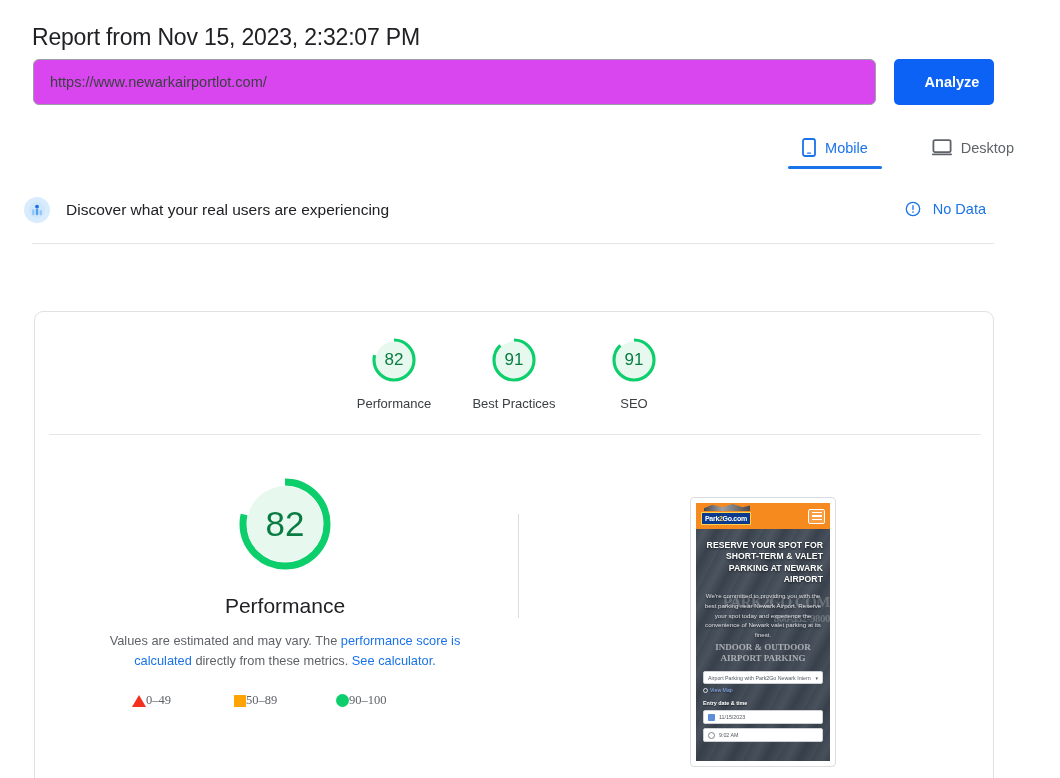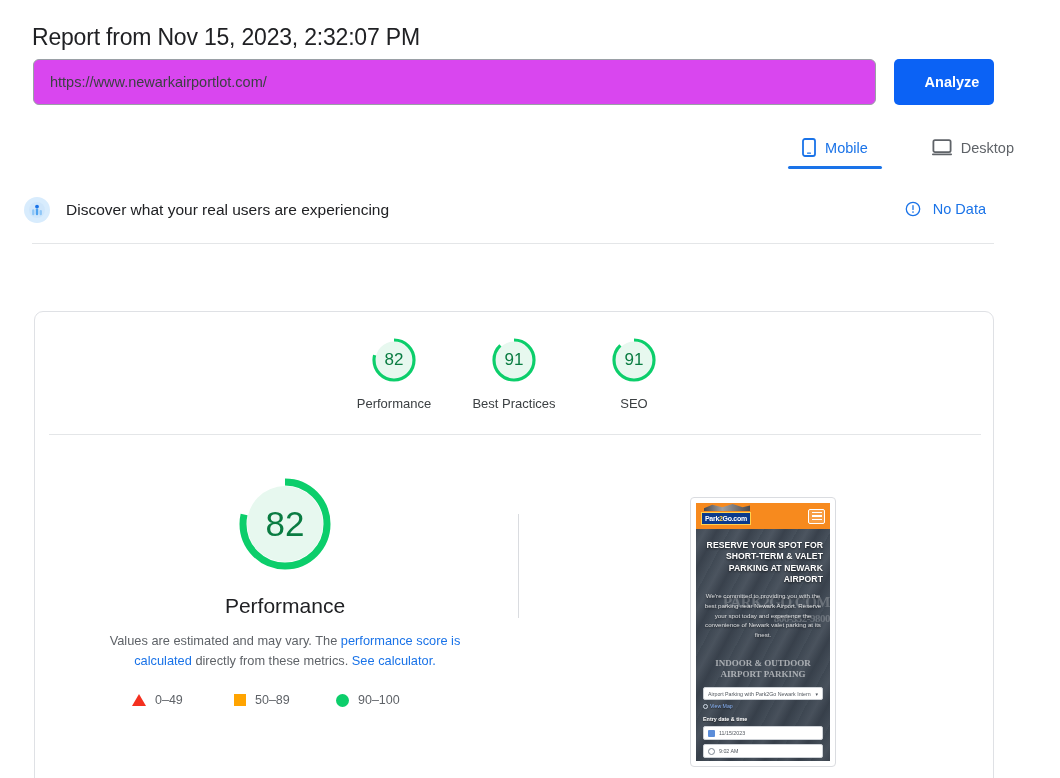--- a/index.html
+++ b/index.html
@@ -115,21 +115,21 @@
   .big-desc {
     margin-top: 13px; width: 400px; text-align: center;
     font-size: 12.8px; color: #5f6368; line-height: 1.58;
   }
   .big-desc a { color: #1a73e8; text-decoration: none; }
 
   .legend {
     margin-top: 22px; display: flex; align-items: center; gap: 0;
     font-size: 12.5px; color: #5f6368;
   }
-  .legend-item { display: flex; align-items: center; gap: 9px; width: 102px; }
+  .legend-item { display: flex; align-items: center; width: 102px; font-family: Liberation Serif, serif; }
   .tri { width: 0; height: 0; border-left: 7px solid transparent; border-right: 7px solid transparent; border-bottom: 12px solid #f4301f; }
   .sq { width: 12px; height: 12px; background: #ffa400; }
   .cir { width: 13px; height: 13px; border-radius: 50%; background: #0cce6b; }
 
   .vdiv { position: absolute; left: 483px; top: 62px; width: 1px; height: 104px; background: #dadce0; }
 
   
   .phone {
     position: absolute; left: 655px; top: 45px;
     width: 146px; height: 270px;
@@ -175,21 +175,21 @@
     position: relative; text-align: right; color: #fff; font-weight: 700;
     font-size: 8.6px; line-height: 1.32; letter-spacing: .1px;
     text-shadow: 0 1px 2px rgba(0,0,0,.6);
   }
   .ph-sub {
     position: relative; margin-top: 6px; text-align: center;
     color: rgba(255,255,255,.82); font-size: 6.2px; line-height: 1.55;
     text-shadow: 0 1px 2px rgba(0,0,0,.5);
   }
   .ph-banner {
-    position: relative; margin-top: 19px; text-align: center;
+    position: relative; margin-top: 3px; text-align: center;
     color: rgba(255,255,255,.55); font-family: "Liberation Serif", serif;
     font-weight: 700; font-size: 9px; line-height: 1.2;
   }
   .ph-field {
     position: relative; margin-top: 7px; height: 13px; background: #fff;
     border: 1px solid #cdd1d6; border-radius: 2px;
     display: flex; align-items: center; padding: 0 4px;
     font-size: 5.3px; color: #50565d;
   }
   .ph-caret { margin-left: auto; font-size: 5px; color: #50565d; }

